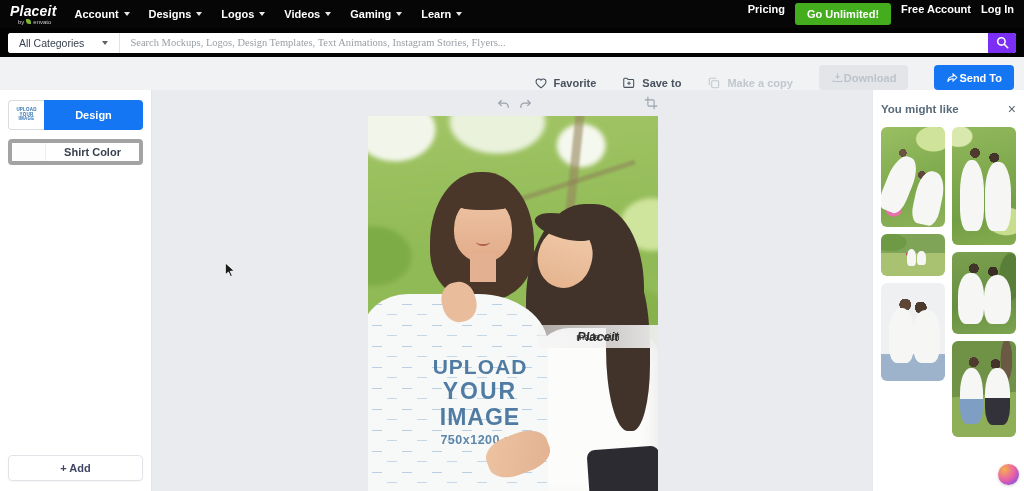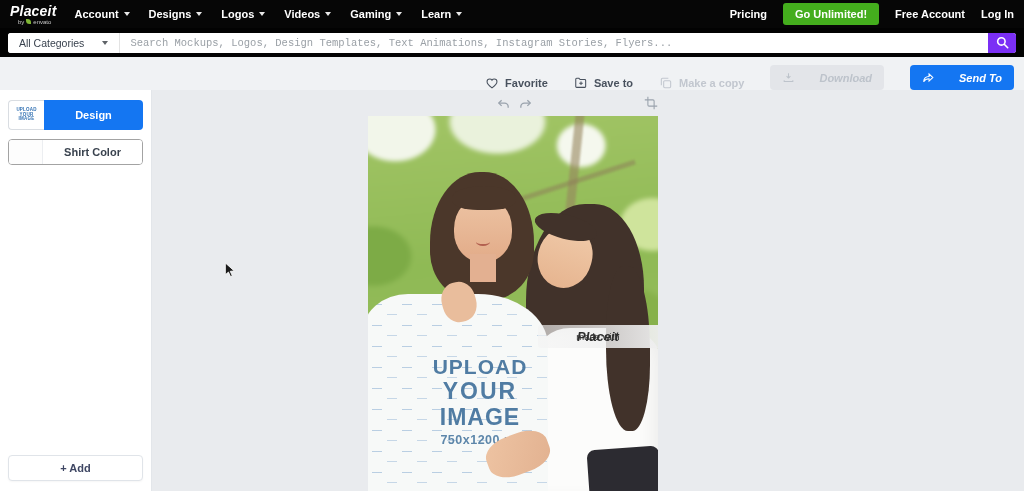--- a/index.html
+++ b/index.html
@@ -10,51 +10,51 @@
   
   .nav { height:28px; background:#060606; display:flex; align-items:center; padding:0 10px; color:#fff; }
   .logo { display:flex; flex-direction:column; line-height:1; margin-right:18px; cursor:pointer; }
   .logo-main { font-size:14px; font-weight:800; font-style:italic; letter-spacing:.2px; }
   .logo-sub { font-size:6px; color:#c9c9c9; margin-top:1px; display:flex; align-items:center; gap:2px; padding-left:8px; }
   .leaf { display:inline-block; width:5px; height:5px; background:#7fb635; border-radius:0 70% 0 70%; }
   .menu { display:flex; align-items:center; gap:19px; }
   .menu-item { display:flex; align-items:center; gap:5px; font-size:11px; font-weight:700; cursor:pointer; }
   .chev { width:0; height:0; border-left:3px solid transparent; border-right:3px solid transparent; border-top:4px solid #e8e8e8; }
   .chev.dark { border-top-color:#5f6368; }
-  .nav-right { margin-left:auto; display:flex; align-items:center; gap:16px; font-size:11px; font-weight:700; }
+  .nav-right { margin-left:auto; display:flex; gap:10px; font-size:11px; font-weight:700; }
   .nav-link { cursor:pointer; }
   .btn-green { background:var(--accent-green,#44ad1d); color:#fff; border:none; border-radius:3px; padding:5px 12px; font-size:11px; font-weight:700; cursor:pointer; font-family:inherit; }
 
   
   .searchrow { height:29px; background:#020202; display:flex; align-items:center; padding:0 8px; }
   .searchbar { flex:1; height:20px; background:#fff; border-radius:3px; display:flex; align-items:stretch; overflow:hidden; }
   .cat { display:flex; align-items:center; gap:18px; padding:0 11px; font-size:10.5px; color:#39424e; background:#fff; border:none; border-right:1px solid #e3e3e3; cursor:pointer; font-family:inherit; white-space:nowrap; }
-  .search-input { flex:1; border:none; outline:none; font-size:10.5px; padding:0 10px; color:#333; font-family:Liberation Mono, monospace; }
+  .search-input { flex:1; border:none; outline:none; font-size:10.5px; padding:0 10px; color:#333; font-family:Liberation Serif, serif; }
   .search-input::placeholder { color:#9aa0a6; }
   .search-btn { width:28px; background:var(--accent-purple,#7b2ff5); border:none; display:flex; align-items:center; justify-content:center; cursor:pointer; }
 
   
   .toolbar { height:33px; background:#f0f2f4; display:flex; align-items:flex-end; justify-content:flex-end; gap:26px; padding-right:10px; }
   .tb-item { display:flex; align-items:center; gap:6px; font-size:11px; font-weight:600; color:#49525e; cursor:pointer; }
   .tb-item.disabled { color:#c2c7cf; cursor:default; }
-  .tb-btn { display:flex; align-items:center; gap:24px; font-size:11px; font-weight:700; border:none; border-radius:4px; padding:6px 12px; cursor:pointer; font-family:inherit;font-style:italic; }
+  .tb-btn { display:flex; align-items:center; gap:0; font-size:11px; font-weight:700; border:none; border-radius:4px; padding:6px 12px; cursor:pointer; font-family:inherit; }
   .tb-btn.disabled { background:#e3e5e9; color:#bdc3cb; cursor:default; }
   .tb-btn.primary { background:var(--accent-blue,#1476f2); color:#fff; }
 
   
   .content { display:flex; height:401px; }
 
   
   .sidebar { width:152px; background:#fff; border-right:1px solid #e3e6ea; padding:10px 8px; position:relative; flex:none; }
   .layer-row { display:flex; margin-bottom:9px; height:30px; }
   .layer-thumb { width:36px; background:#fff; border:1px solid #d9dde2; border-right:none; border-radius:4px 0 0 4px; display:flex; flex-direction:column; align-items:center; justify-content:center; line-height:1.1; cursor:pointer; }
   .layer-thumb span { font-size:4.5px; font-weight:700; color:#2f6fb2; letter-spacing:.2px; }
   .layer-btn { flex:1; border:none; font-size:11px; font-weight:700; border-radius:0 4px 4px 0; cursor:pointer; font-family:inherit; }
   .layer-btn.active { background:var(--accent-blue,#1476f2); color:#fff; }
-  .row-plain { display:flex; height:26px; border:1px solid #a3a3a3; border-radius:4px; overflow:hidden; background:#fff; }
+  .row-plain { display:flex; height:26px; border:4px solid #a3a3a3; border-radius:4px; overflow:hidden; background:#fff; }
   .swatch { width:34px; border-right:1px solid #eceef1; background:#fdfdfd; cursor:pointer; }
   .layer-btn.plain { background:#fff; color:#39424e; font-weight:600; border-radius:0; }
   .add-btn { position:absolute; left:8px; right:8px; bottom:10px; height:26px; background:#fff; border:1px solid #e0e4e9; border-radius:4px; font-size:11px; font-weight:600; color:#3e4663; cursor:pointer; font-family:inherit; box-shadow:0 1px 2px rgba(0,0,0,.04); }
 
   
   .canvas { flex:1; position:relative; background:#e9ebee; overflow:hidden; }
   .icon-btn { position:absolute; color:#9aa3ad; cursor:pointer; }
   .icon-undo { left:344px; top:7px; }
   .icon-redo { left:366px; top:7px; }
   .icon-crop { left:492px; top:6px; }
@@ -319,15 +319,34 @@
           <span class="wm-pre">made with</span>
           <span class="wm-brand">Placeit</span>
         </div>
       </div>
 
       <svg class="cursor" width="14" height="16" viewBox="0 0 14 17">
           <path d="M1 1v12.5l3.3-2.8 2.2 4.8 1.9-.9-2.2-4.7 4.3-.4z" fill="#1a1a1a" stroke="#fff" stroke-width="0.9"></path>
         </svg>
     </main>
 
+    <aside class="panel">
+      <div class="panel-head">
+        <span class="panel-title">You might like</span>
+        <button class="panel-close">×</button>
+      </div>
+      <div class="cols">
+        <div class="col">
+            <div class="thumb t-women-lying-on-grass" style="height: 100px;"></div>
+            <div class="thumb t-park-picnic-scene" style="height: 42px;"></div>
+            <div class="thumb t-women-hugging-studio" style="height: 98px;"></div>
+          </div>
+        <div class="col">
+            <div class="thumb t-women-pair-garden" style="height: 118px;"></div>
+            <div class="thumb t-women-hoodies-park" style="height: 82px;"></div>
+            <div class="thumb t-women-walking-forest" style="height: 96px;"></div>
+          </div>
+      </div>
+      <div class="chat"></div>
+    </aside>
 
   </div>
 </div>
 
 </body></html>

